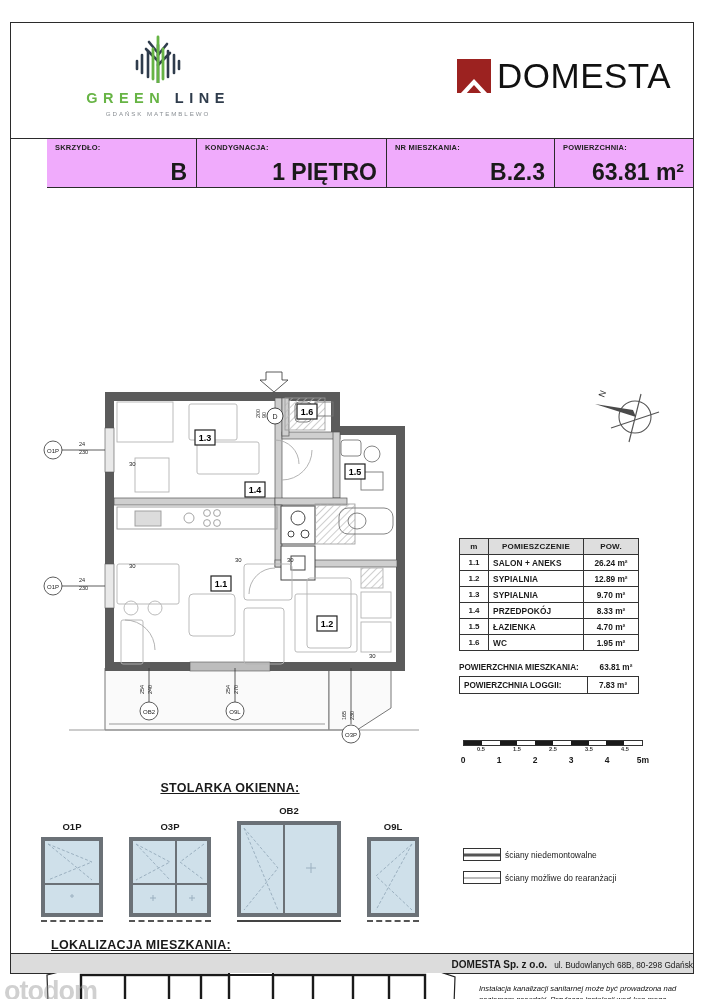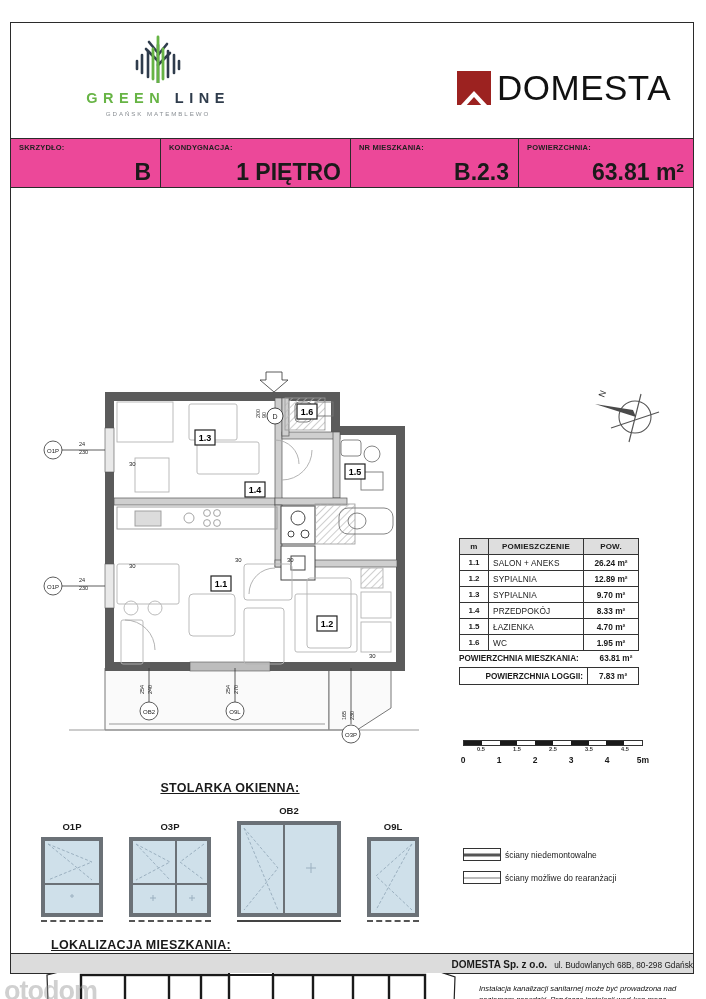--- a/index.html
+++ b/index.html
@@ -7,28 +7,28 @@
   .sheet{position:absolute;left:10px;top:22px;width:684px;height:952px;border:1px solid #2b2b2b;background:#fff;box-sizing:border-box;}
 
   
   .logoband{position:relative;height:115px;border-bottom:1px solid #2b2b2b;}
   .greenline{position:absolute;left:52px;top:8px;width:190px;text-align:center;}
   .gl-tree{height:52px;display:flex;align-items:flex-end;justify-content:center;}
   .gl-name{margin-top:7px;font-size:14.5px;letter-spacing:5.5px;font-weight:600;}
   .gl-name .g{color:#67b445;margin-top:36px;}
   .gl-name .l{color:#2f3c4c;}
   .gl-sub{margin-top:4px;font-size:6.2px;letter-spacing:1.9px;color:#8a8f94;}
-  .domesta{position:absolute;right:22px;top:48px;display:flex;}
+  .domesta{position:absolute;right:22px;top:36px;display:flex;}
   .dm-mark{width:34px;height:34px;background:#9c2220;position:relative;overflow:hidden;}
   .dm-mark:before{content:"";position:absolute;left:3px;top:20px;width:0;height:0;border-left:14px solid transparent;border-right:14px solid transparent;border-bottom:15px solid #fff;}
   .dm-mark:after{content:"";position:absolute;left:8px;top:26px;width:0;height:0;border-left:9px solid transparent;border-right:9px solid transparent;border-bottom:10px solid #9c2220;}
   .dm-text{font-size:35px;font-weight:400;letter-spacing:0.5px;margin-left:6px;line-height:34px;color:#111;}
 
   
-  .inforow{display:flex;height:48px;border-bottom:1px solid #2b2b2b;background:#ec4899;}
+  .inforow{display:flex;height:48px;border-bottom:1px solid #2b2b2b;background:#f0abfc;margin-left:36px;}
   .infocell{flex:1;border-right:1px solid #2b2b2b;position:relative;padding:4px 8px 0 8px;box-sizing:border-box;}
   .infocell:last-child{border-right:none;}
   .infocell .cap{font-size:7.5px;font-weight:700;letter-spacing:.2px;color:#222;}
   .infocell .val{position:absolute;right:9px;bottom:3px;font-size:23px;font-weight:700;line-height:24px;white-space:nowrap;}
   .infocell.c1{flex:0 0 150px;}
   .infocell.c2{flex:0 0 190px;}
   .infocell.c3{flex:0 0 168px;}
 
   
   .body{position:relative;height:787px;}
@@ -38,27 +38,27 @@
 
   
   .plan{position:absolute;left:28px;top:180px;width:404px;height:380px;}
 
   
   .rtable{position:absolute;left:448px;top:350px;width:180px;font-size:8.3px;}
   .rtable table{border-collapse:collapse;width:100%;}
   .rtable th,.rtable td{border:1px solid #333;padding:2.5px 4px;line-height:10px;}
   .rtable th{background:#dedede;font-size:8px;font-weight:700;text-align:center;letter-spacing:.2px;}
   .rtable td.n{width:20px;text-align:center;font-weight:600;font-size:8px;}
-  .rtable td.nm{font-weight:400;letter-spacing:.1px;margin-left:15px;}
+  .rtable td.nm{font-weight:700;letter-spacing:.1px;margin-left:15px;}
   .rtable td.ar{width:46px;text-align:center;font-weight:600;white-space:nowrap;}
-  .sumrow{display:flex;margin-top:3px;font-size:8.2px;font-weight:700;align-items:flex-start;}
+  .sumrow{display:flex;margin-top:12px;font-size:8.2px;font-weight:700;align-items:flex-start;}
   .sumrow .lbl{flex:1;}
   .sumrow .v{width:46px;text-align:center;}
   .logbox{display:flex;margin-top:4px;border:1px solid #333;font-size:8.2px;font-weight:700;}
-  .logbox .lbl{flex:1;padding:3.5px 4px;text-align:right;}
+  .logbox .lbl{flex:1;padding:3.5px 4px;text-align:left;}
   .logbox .v{width:46px;padding:3.5px 2px;text-align:center;border-left:1px solid #333;}
 
   
   .scale{position:absolute;left:452px;top:552px;width:180px;}
   .sc-bar{display:flex;height:6px;border:1px solid #333;box-sizing:border-box;}
   .sc-bar i{flex:1;display:block;}
   .sc-bar i.on{background:#1a1a1a;}
   .sc-half{position:relative;height:9px;}
   .sc-half span{position:absolute;top:0;font-size:5.6px;font-weight:700;transform:translateX(-50%);color:#333;}
   .sc-main{position:relative;height:12px;}

